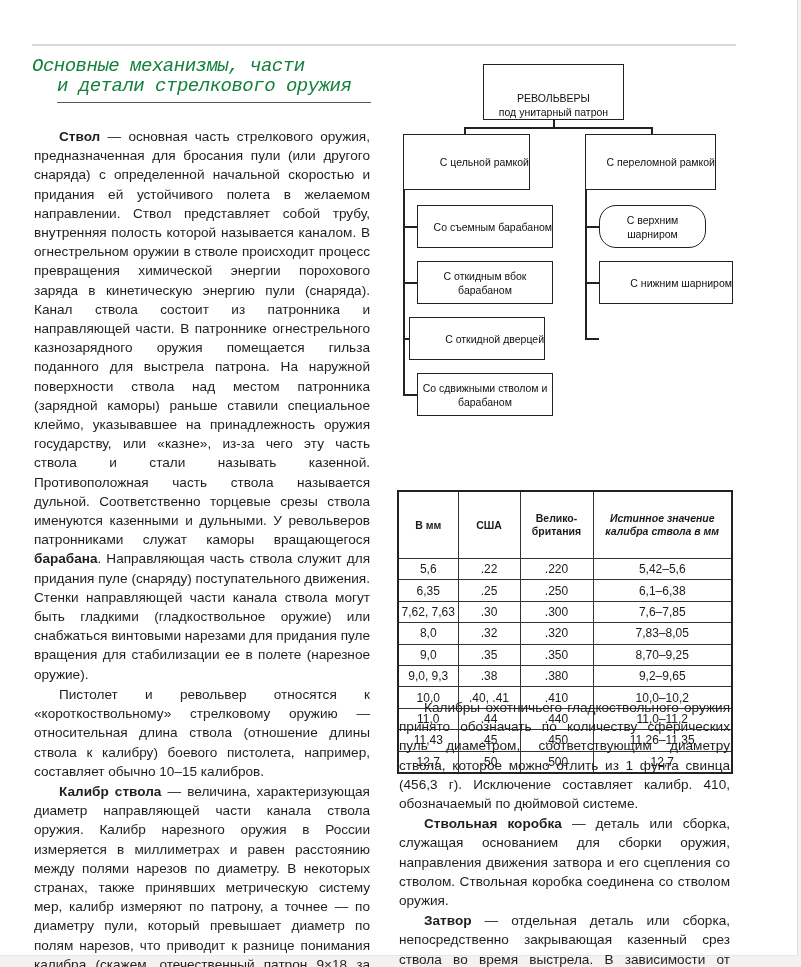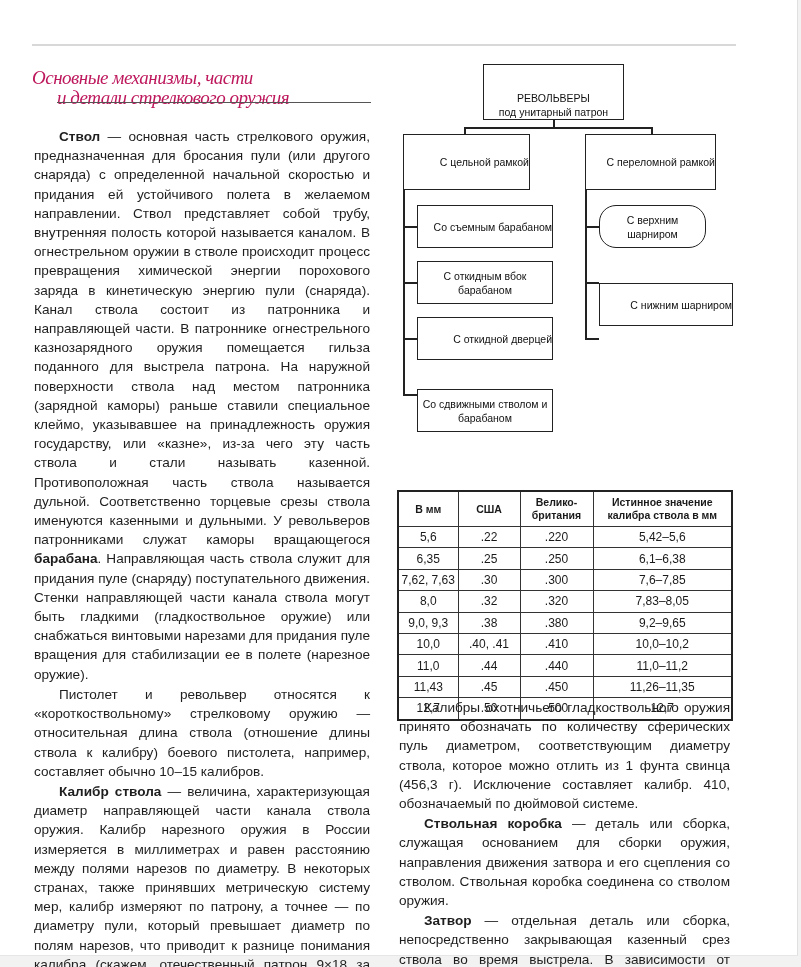--- a/index.html
+++ b/index.html
@@ -1,22 +1,22 @@
 <!DOCTYPE html>
 <html><head>
 <meta charset="utf-8">
 <style>
   html, body { margin:0; padding:0; }
   body { width:801px; height:967px; background:#f2f2f2; position:relative; overflow:hidden;
          font-family:"Liberation Sans", sans-serif; color:#1a1a1a; }
   .page { position:absolute; left:0; top:0; width:797px; height:955px; background:#fff;
           border-right:1px solid #e0e0e0; border-bottom:1px solid #e6e6e6; }
   .top-rule { position:absolute; left:32px; top:44px; width:704px; height:2px; background:#d8d8d8; }
-  .title { position:absolute; left:32px; top:68px; font-style:italic; font-size:19px; line-height:20px;
-           color:#be185d; font-family:Liberation Serif, serif; letter-spacing:-0.5px; }
+  .title { position:absolute; left:32px; top:56px; font-style:italic; font-size:19px; line-height:20px;
+           color:#15803d; font-family:Liberation Mono, monospace; letter-spacing:-0.5px; }
   .title .l2 { padding-left:25px; display:block; }
   .title-rule { position:absolute; left:57px; top:102px; width:314px; height:1px; background:#555; }
   .col { position:absolute; font-size:13.6px; line-height:19.2px; text-align:justify;
          font-family:"Liberation Sans", sans-serif; color:#1e1e1e; }
   .col p { margin:1px; text-indent:25px; }
   .left-col { left:33px; top:126px; width:338px; }
   .right-col { left:398px; top:697px; width:333px; }
   b { font-weight:bold; }
   
   .diagram { position:absolute; left:395px; top:60px; width:340px; height:360px; }
@@ -64,45 +64,45 @@
     <div class="box" style="left:190px;top:74px;width:131px;height:56px;">С переломной рамкой</div>
 
     <div class="line" style="left:8px;top:130px;width:1.5px;height:205px;"></div>
     <div class="line" style="left:8px;top:166px;width:14px;height:1.5px;"></div>
     <div class="line" style="left:8px;top:222px;width:14px;height:1.5px;"></div>
     <div class="line" style="left:8px;top:278px;width:14px;height:1.5px;"></div>
     <div class="line" style="left:8px;top:334px;width:14px;height:1.5px;"></div>
 
     <div class="box" style="left:22px;top:145px;width:136px;height:43px;">Со съемным барабаном</div>
     <div class="box" style="left:22px;top:201px;width:136px;height:43px;padding:12px 20px;">С откидным вбок барабаном</div>
-    <div class="box" style="left:22px;top:257px;width:136px;height:43px;">С откидной дверцей</div>
-    <div class="box" style="left:22px;top:313px;width:136px;height:43px;padding:0 4px;margin-top:16px;">Со сдвижными стволом и барабаном</div>
+    <div class="box" style="left:14px;top:257px;width:136px;height:43px;">С откидной дверцей</div>
+    <div class="box" style="left:22px;top:313px;width:136px;height:43px;padding:0 4px;">Со сдвижными стволом и барабаном</div>
 
     <div class="line" style="left:190px;top:130px;width:1.5px;height:149px;"></div>
     <div class="line" style="left:190px;top:166px;width:14px;height:1.5px;"></div>
     <div class="line" style="left:190px;top:222px;width:14px;height:1.5px;"></div>
     <div class="line" style="left:190px;top:278px;width:14px;height:1.5px;"></div>
 
     <div class="box" style="left:204px;top:145px;width:107px;height:43px;border-radius:17px;">С верхним шарниром</div>
-    <div class="box" style="left:204px;top:201px;width:134px;height:43px;margin-top:22px;">С нижним шарниром</div>
+    <div class="box" style="left:204px;top:201px;width:134px;height:43px;">С нижним шарниром</div>
   </div>
 
   <table class="cal">
     <colgroup>
       <col style="width:60px">
         <col style="width:62px">
         <col style="width:73px">
         <col>
     </colgroup>
     <thead>
       <tr>
         <th>В мм</th>
         <th>США</th>
         <th>Велико-<br>британия</th>
-        <th style="padding:0 10px;">Истинное значение калибра ствола в мм</th>
+        <th style="padding:16px 10px;font-style:italic;">Истинное значение калибра ствола в мм</th>
       </tr>
     </thead>
     <tbody id="cal-body">
         <tr>
           <td>5,6</td>
           <td>.22</td>
           <td>.220</td>
           <td>5,42–5,6</td>
         </tr>
         <tr>
@@ -115,20 +115,26 @@
           <td>7,62, 7,63</td>
           <td>.30</td>
           <td>.300</td>
           <td>7,6–7,85</td>
         </tr>
         <tr>
           <td>8,0</td>
           <td>.32</td>
           <td>.320</td>
           <td>7,83–8,05</td>
+        </tr>
+        <tr>
+          <td>9,0</td>
+          <td>.35</td>
+          <td>.350</td>
+          <td>8,70–9,25</td>
         </tr>
         <tr>
           <td>9,0, 9,3</td>
           <td>.38</td>
           <td>.380</td>
           <td>9,2–9,65</td>
         </tr>
         <tr>
           <td>10,0</td>
           <td>.40, .41</td>

